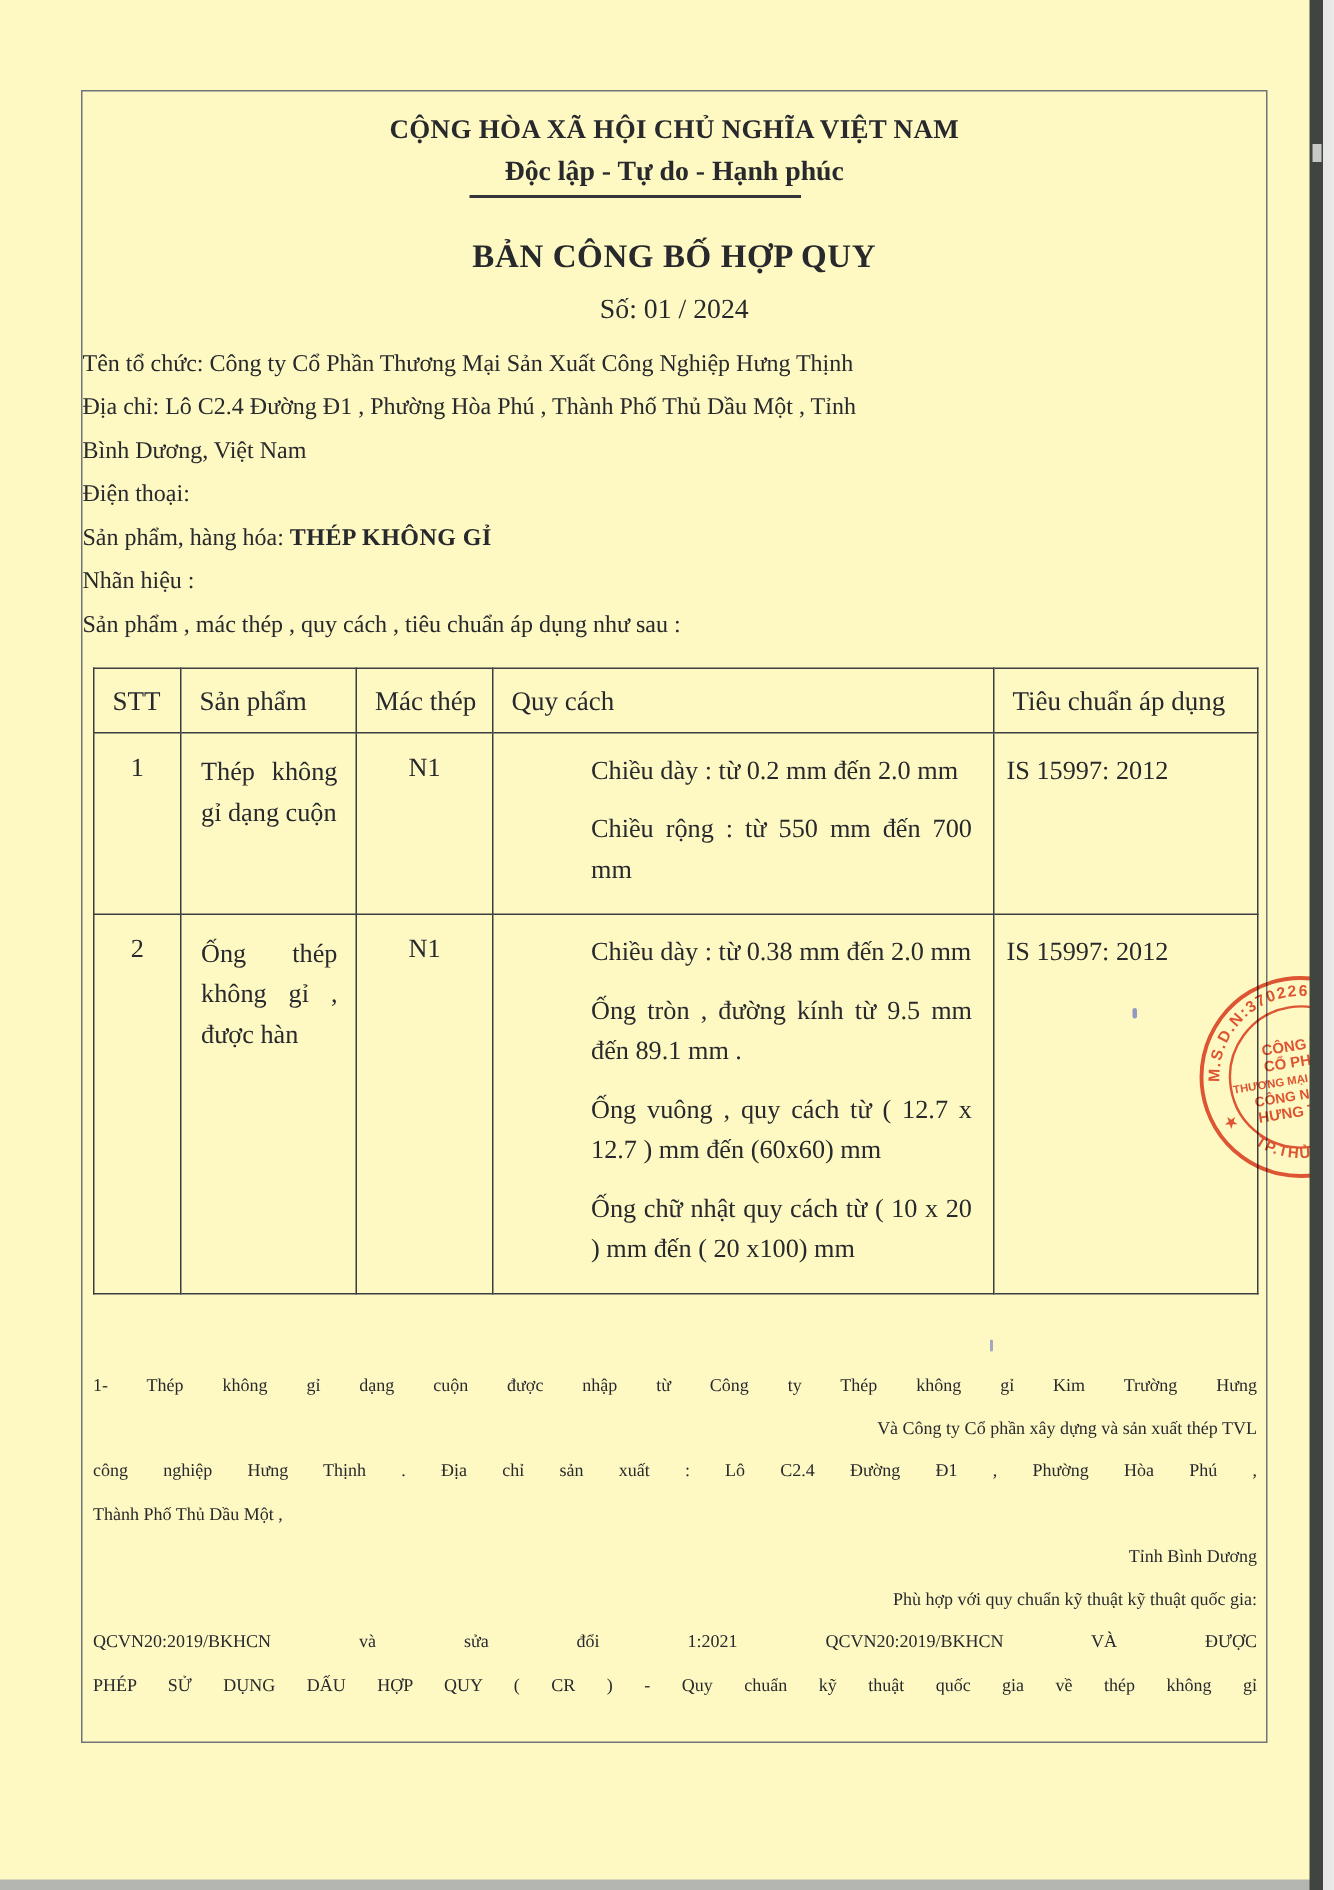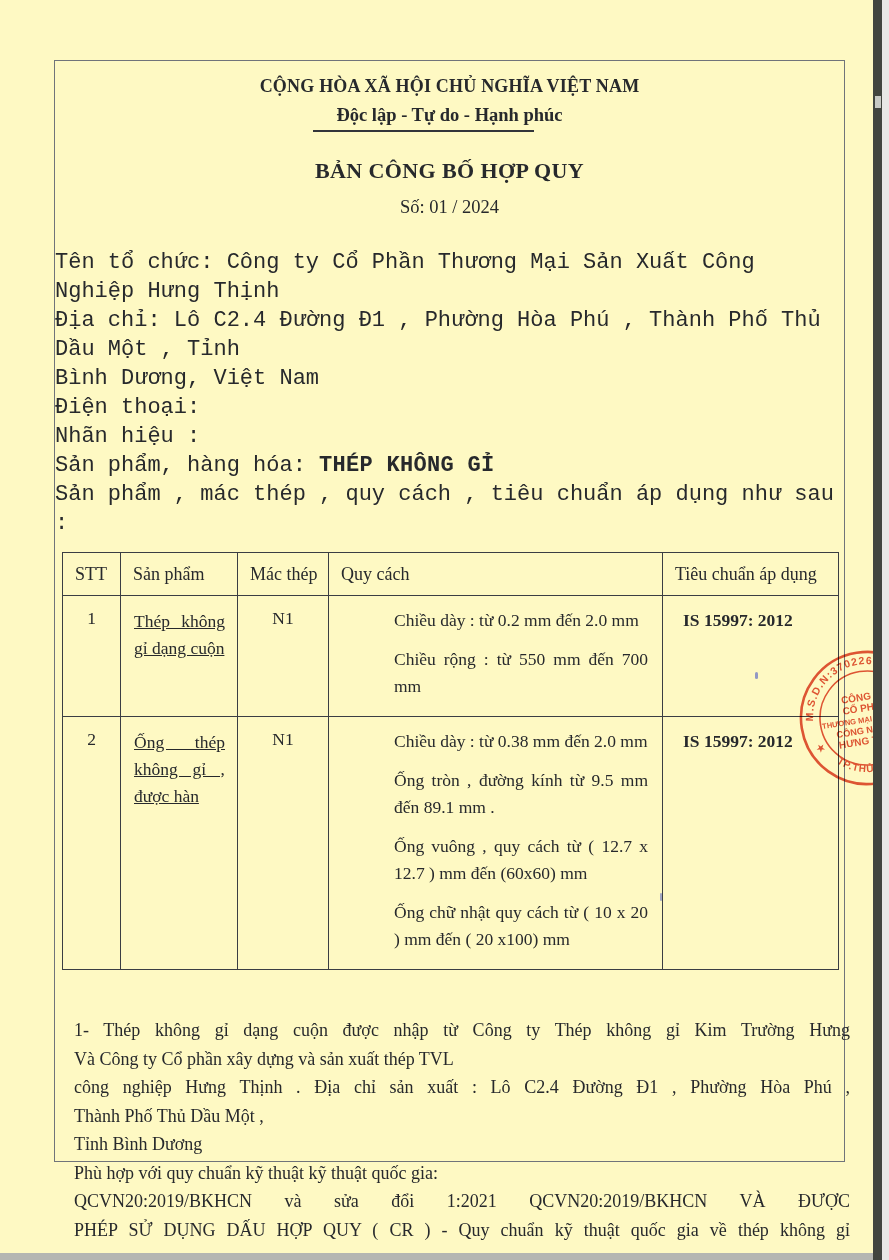--- a/index.html
+++ b/index.html
@@ -12,49 +12,49 @@
     position:absolute;left:54px;top:60px;width:789px;height:1100px;
     border:1px solid #70747a;
   }
   .content{position:relative;padding-top:13px;}
   .center{text-align:center;}
   .republic{font-size:18px;font-weight:bold;line-height:24px;letter-spacing:.2px;}
   .motto{font-size:18.5px;font-weight:bold;line-height:26px;margin-top:4px;}
   .motto-underline{position:absolute;left:258px;top:69px;width:221px;height:2px;background:#33353a;}
   .doc-title{margin-top:28px;font-size:22px;font-weight:bold;line-height:30px;letter-spacing:.4px;}
   .doc-number{margin-top:8px;font-size:18.5px;line-height:26px;}
-  .body{margin-top:28px;font-size:22px;line-height:29px;font-family:Liberation Mono, monospace;}
+  .body{margin-top:8px;font-size:16px;line-height:29px;}
   .body p{margin:0;}
   .ml47{margin-left:47px;margin-right:6px;}
   .ml62{margin-left:62px;}
   .mt2{margin-top:2px;}
   .mt4{margin-top:4px;}
   .bold{font-weight:bold;letter-spacing:.3px;}
   
   .doc-table{
     margin:14px 0 0 7px;border-collapse:collapse;table-layout:fixed;
     width:776px;font-size:17.5px;
   }
   .doc-table th,.doc-table td{border:1px solid #3b3e43;vertical-align:top;font-weight:normal;padding:0;}
   .doc-table thead th{height:42px;vertical-align:middle;text-align:left;padding-left:12px;font-size:18px;}
   th.c-stt{text-align:center;padding-left:0;}
   td.c-stt{text-align:center;padding-top:12px;}
-  td.c-prod{padding:12px 12px 4px 13px;text-align:justify;line-height:27px;text-decoration:underline;}
+  td.c-prod{padding:12px 12px 4px 13px;text-align:justify;line-height:27px;}
   td.c-grade{text-align:center;padding-top:12px;}
   td.c-specs{padding:11px 14px 4px 38px;}
-  td.c-std{padding:11px 6px 0 20px;line-height:26px;font-weight:bold;}
+  td.c-std{padding:11px 6px 0 8px;line-height:26px;}
   .spec{display:flex;margin-bottom:12px;line-height:27px;}
   .spec-bullet{width:27px;flex:none;}
   .dot{width:5px;height:5px;border-radius:50%;background:#222;margin-top:11px;}
   .spec-text{flex:1;text-align:justify;}
   
-  .notes{margin:46px 0 0 19px;width:776px;font-size:18px;line-height:28.5px;}
+  .notes{margin:46px 0 0 7px;width:776px;font-size:12px;line-height:28.5px;}
   .notes p{margin:0;}
   .ml0{margin-left:0;font-family:Liberation Serif, serif;}
-  .ml40{margin-left:40px;}
+  .ml40{margin-left:40px;text-align:right;}
   .ml43{margin-left:43px;}
   .ml68{margin-left:68px;}
   .flush{text-align:justify;text-align-last:justify;}
   
   .stamp{
     position:absolute;left:797px;top:648px;width:140px;height:140px;
     transform:rotate(-9deg);mix-blend-mode:multiply;opacity:.93;z-index:3;
   }
   .stamp text{font-family:"Liberation Sans","DejaVu Sans",sans-serif;font-weight:bold;}
   
@@ -76,22 +76,22 @@
       <div class="center motto">Độc lập - Tự do - Hạnh phúc</div>
 
       <div class="center doc-title">BẢN CÔNG BỐ HỢP QUY</div>
       <div class="center doc-number">Số: 01 / 2024</div>
 
       <div class="body">
         <p class="ml47">Tên tổ chức: Công ty Cổ Phần Thương Mại Sản Xuất Công Nghiệp Hưng Thịnh</p>
         <p class="ml47">Địa chỉ: Lô C2.4 Đường Đ1 , Phường Hòa Phú , Thành Phố Thủ Dầu Một , Tỉnh</p>
         <p class="ml47">Bình Dương, Việt Nam</p>
         <p class="ml47 mt2">Điện thoại:</p>
+        <p class="ml62 mt4"><span>Sản phẩm, hàng hóa:</span> <span class="bold">THÉP KHÔNG GỈ</span></p>
         <p class="ml62">Nhãn hiệu :</p>
-        <p class="ml62 mt4"><span>Sản phẩm, hàng hóa:</span> <span class="bold">THÉP KHÔNG GỈ</span></p>
         <p class="ml62">Sản phẩm , mác thép , quy cách , tiêu chuẩn áp dụng như sau :</p>
       </div>
 
       <table class="doc-table">
         <colgroup>
           <col style="width:58px">
             <col style="width:117px">
             <col style="width:91px">
             <col style="width:334px">
             <col style="width:176px">

